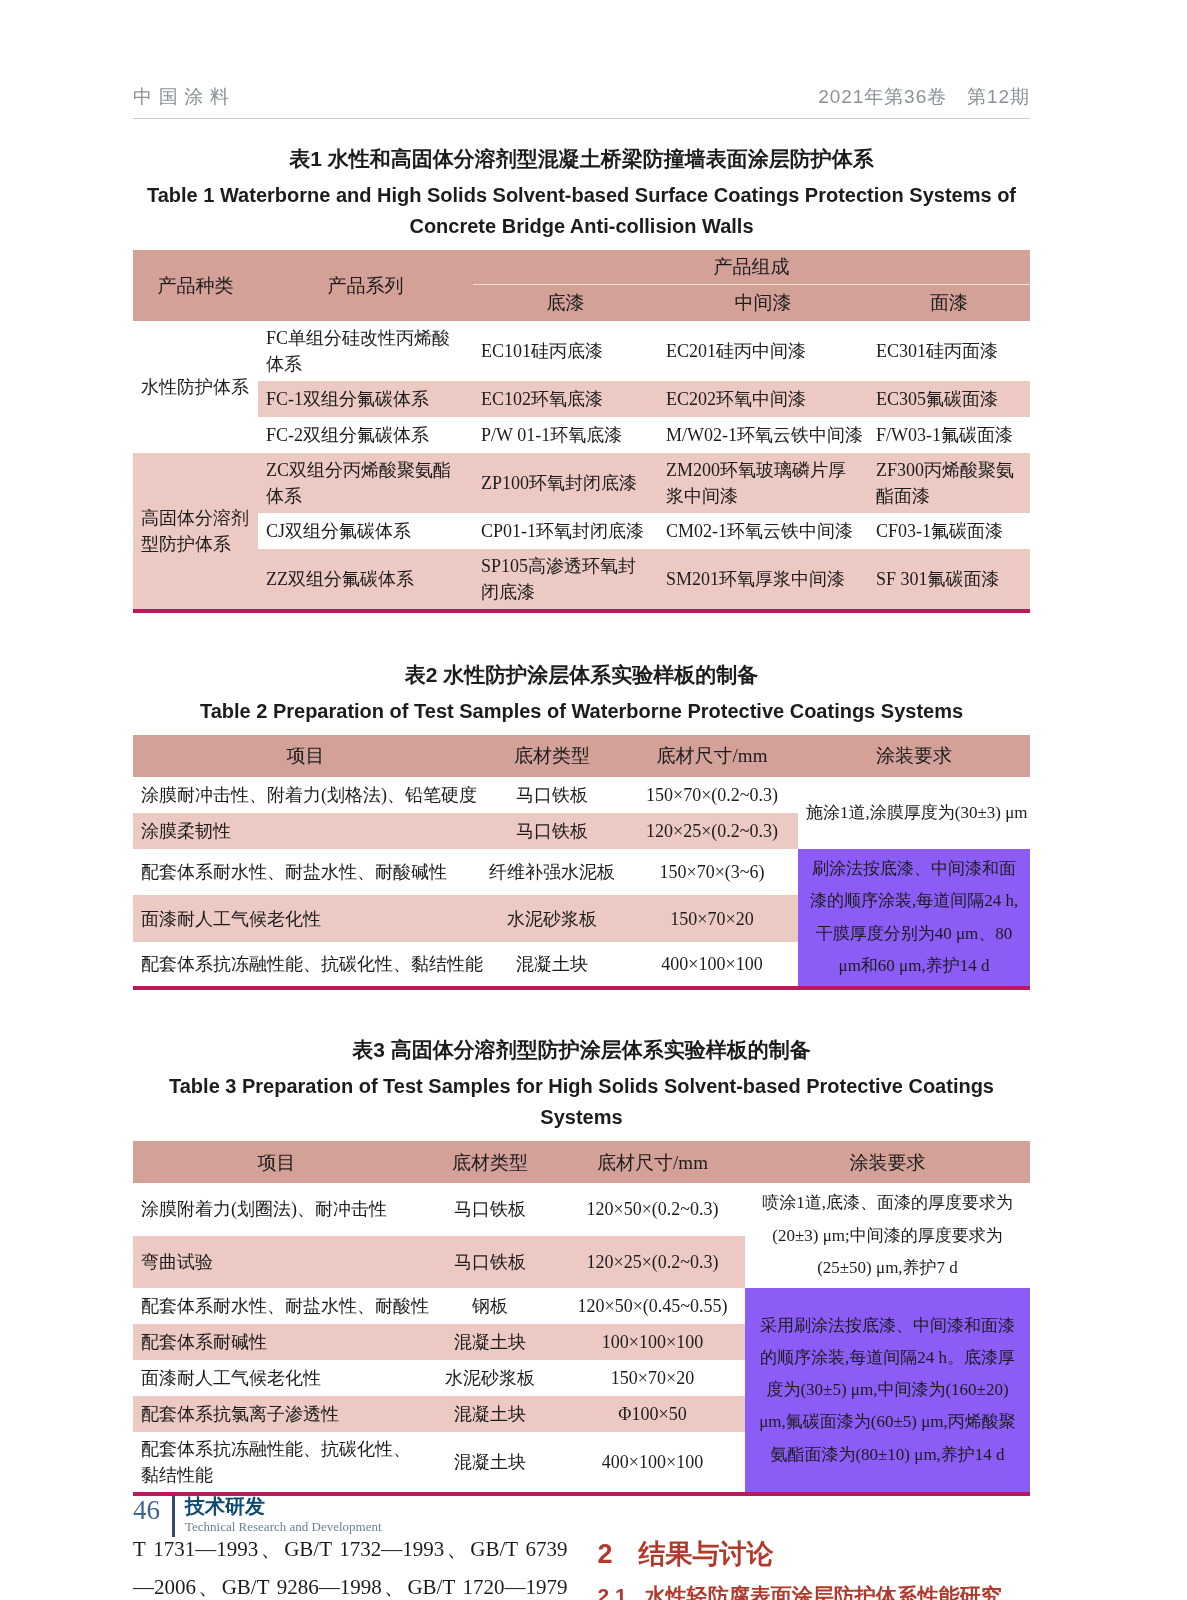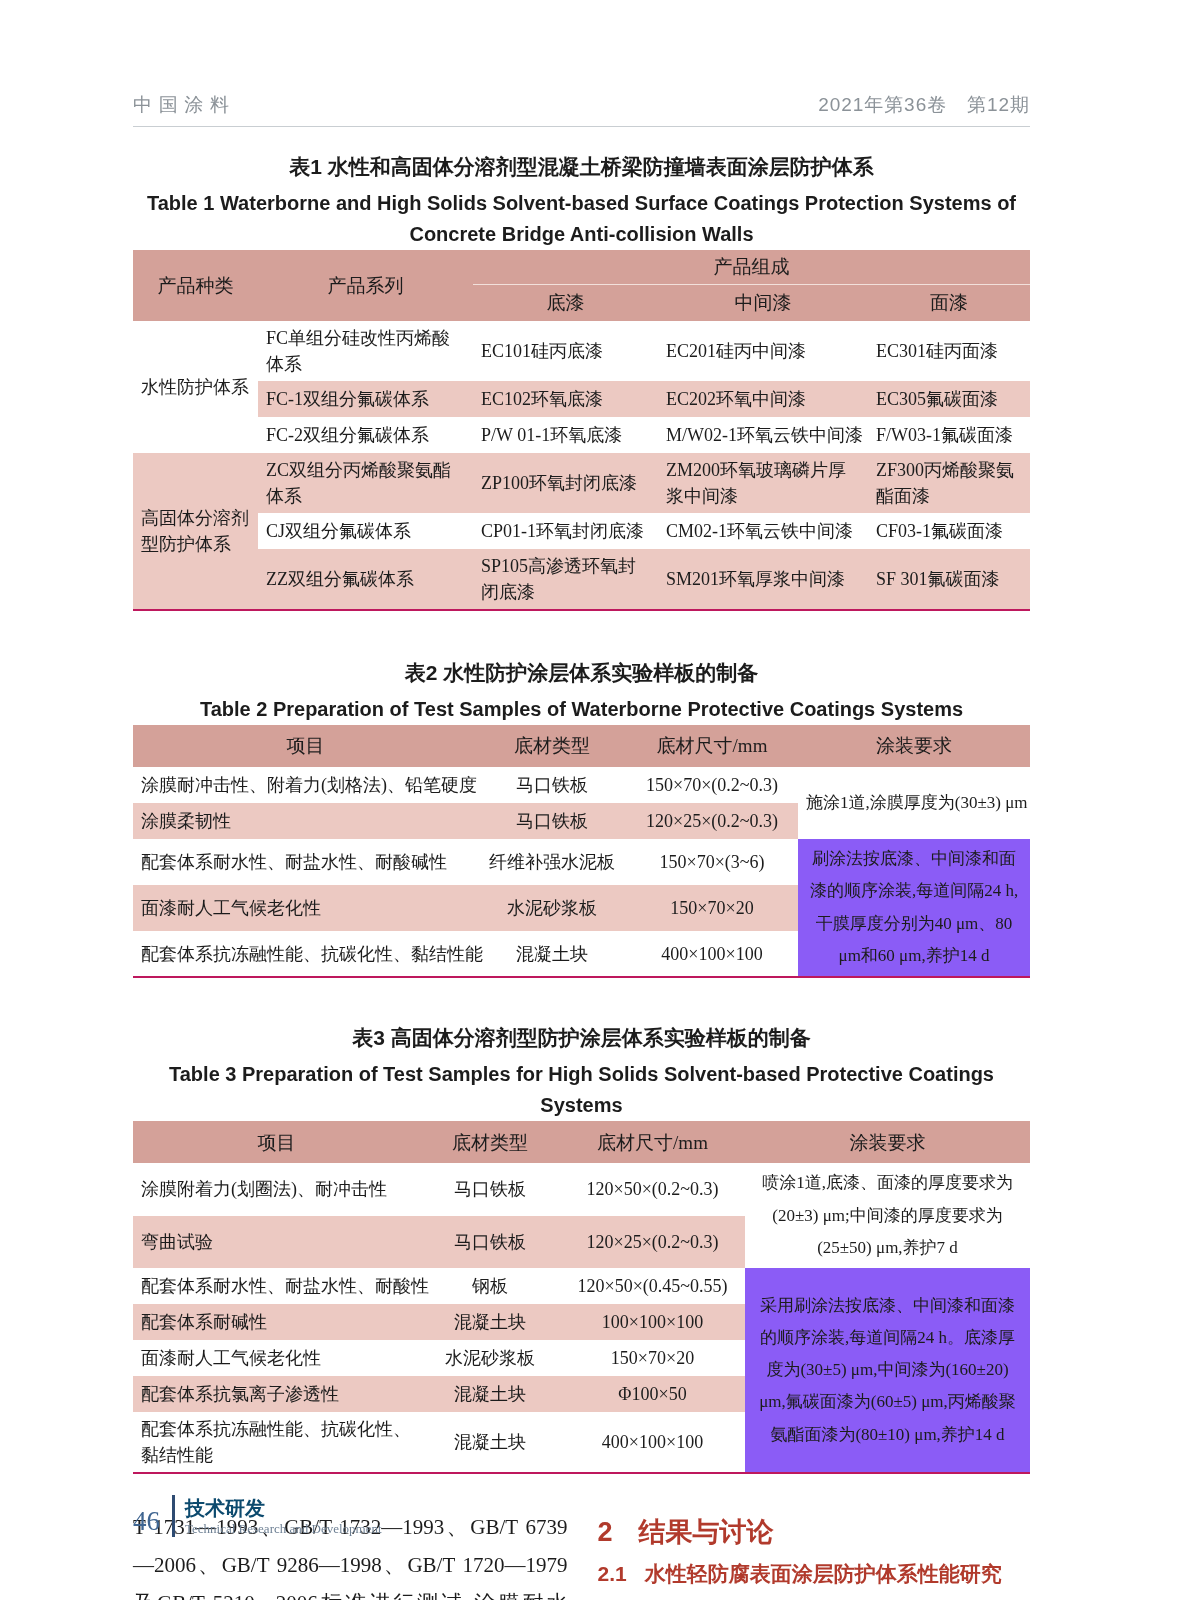--- a/index.html
+++ b/index.html
@@ -15,38 +15,38 @@
   
   .page-header{
     display:flex;justify-content:space-between;align-items:flex-end;
     padding-top:84px;
     border-bottom:1px solid #c9ced2;
     padding-bottom:8px;
     color:#8b9298;
     font-family:"Liberation Sans","DejaVu Sans",sans-serif;
     font-size:19px;
   }
-  .journal-name{letter-spacing:.35em;margin-top:8px;}
+  .journal-name{letter-spacing:.35em;}
   .issue-info{letter-spacing:.05em;}
   
   .tbl-title-zh{
     text-align:center;font-weight:bold;font-size:21px;
     font-family:"Liberation Sans","DejaVu Sans",sans-serif;
     margin-top:26px;
   }
   .tbl-title-en{
     text-align:center;font-weight:bold;font-size:20px;
     font-family:Liberation Sans, sans-serif;
     margin-top:7px;line-height:31px;
   }
   
   table.t{
     border-collapse:collapse;table-layout:fixed;
-    width:897px;margin-top:0;
-    border-bottom:2px solid #be185d;
+    width:897px;margin-top:8px;
+    border-bottom:4px solid #be185d;
     font-size:18px;line-height:1.45;
   }
   table.t th{
     background:#d4a199;font-weight:normal;font-size:19px;
     padding:3px 6px;
   }
   table.t td{padding:4px 8px;vertical-align:middle;}
   .pinkrow{background:#ecc9c2;}
   .whiterow{background:#ffffff;}
   .catcell{padding-left:6px;}
@@ -82,21 +82,21 @@
     margin:0 0 10px 0;
   }
   .h3 .num{margin-right:18px;}
   .h4{
     font-size:21px;margin:0 0 8px 0;font-weight:normal;
   }
   .h4 .num{color:#b13a2c;font-family:"Liberation Sans","DejaVu Sans",sans-serif;margin-right:16px;}
   
   .footer{
     position:absolute;left:133px;bottom:63px;
-    display:flex;align-items:flex-end;
+    display:flex;align-items:flex-start;
   }
   .page-num{
     font-size:27px;color:#3f6591;margin-right:12px;
     font-family:"Liberation Serif","DejaVu Serif",serif;
   }
   .footer-bar{width:3px;height:42px;background:#2e4b72;margin-right:10px;}
   .footer-sec-zh{
     font-family:"Liberation Sans","DejaVu Sans",sans-serif;
     font-weight:bold;font-size:20px;color:#0c4a6e;line-height:22px;
   }

